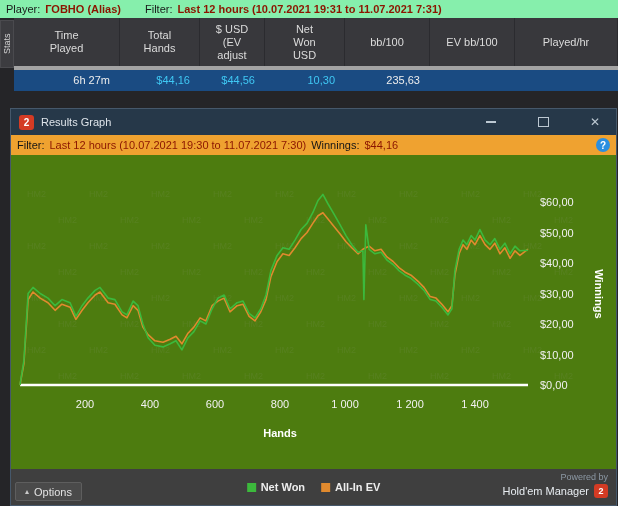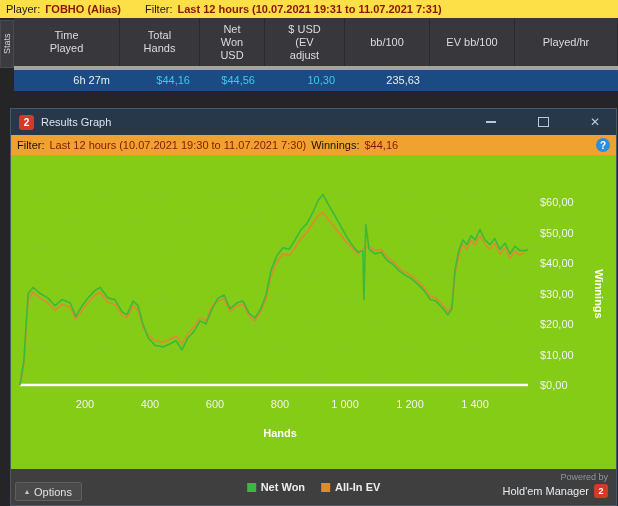--- a/index.html
+++ b/index.html
@@ -3,21 +3,21 @@
 <meta charset="utf-8">
 <style>
   html,body{margin:0;padding:0;background:#1b1b1d;}
   .screen{
     position:relative;width:618px;height:506px;overflow:hidden;
     background:#252528;font-family:"Liberation Sans",sans-serif;
     -webkit-font-smoothing:antialiased;
   }
   
   .player-bar{
-    position:absolute;top:0;left:0;width:618px;height:18px;background:#fde047;
+    position:absolute;top:0;left:0;width:618px;height:18px;background:#86efac;
     display:flex;align-items:center;gap:5px;padding:0 6px;box-sizing:border-box;
     font-size:11px;color:#111;white-space:nowrap;
   }
   .player-bar .red{color:#8B1500;font-weight:bold;}
   .player-bar .lbl{color:#1a1a1a;}
   .player-bar .gap{width:14px;}
   
   .stats-tab{
     position:absolute;top:20px;left:0;width:14px;height:48px;background:#3C3C40;
     color:#D5D5D5;font-size:9px;display:flex;align-items:center;justify-content:center;
@@ -64,21 +64,21 @@
   .rg-filterbar{
     height:20px;flex:0 0 20px;background:#EFA230;display:flex;align-items:center;gap:5px;
     padding:0 6px;font-size:11px;color:#111;box-sizing:border-box;white-space:nowrap;
   }
   .rg-filterbar .red{color:#8B1500;}
   .rg-filterbar .lbl{color:#151515;}
   .info-circle{
     margin-left:auto;width:14px;height:14px;border-radius:50%;background:#2B8FE0;color:#fff;
     font-size:10px;font-weight:bold;display:flex;align-items:center;justify-content:center;
   }
-  .rg-plot{position:relative;flex:1 1 auto;background:#84cc16;}
+  .rg-plot{position:relative;flex:1 1 auto;background:#4d7c0f;}
   .rg-plot svg{position:absolute;top:0;left:0;}
   
   .rg-footer{height:36px;flex:0 0 36px;position:relative;background:#3F3F3F;}
   .chart-legend{
     position:absolute;left:50%;top:50%;transform:translate(-50%,-50%);
     display:flex;align-items:center;gap:16px;
   }
   .legend-item{display:flex;align-items:center;gap:5px;color:#EDEDED;font-size:11px;font-weight:bold;}
   .legend-swatch{width:9px;height:9px;display:inline-block;}
   .options-btn{
@@ -108,26 +108,26 @@
     <span class="red">Last 12 hours (10.07.2021 19:31 to 11.07.2021 7:31)</span>
   </div>
 
   <div class="stats-tab">Stats</div>
 
   <div class="stats-header">
       <div class="th">Time
 Played</div>
       <div class="th">Total
 Hands</div>
+      <div class="th">$ USD
+(EV
+adjust</div>
       <div class="th">Net
 Won
 USD</div>
-      <div class="th">$ USD
-(EV
-adjust</div>
       <div class="th">bb/100</div>
       <div class="th">EV bb/100</div>
       <div class="th">Played/hr</div>
     </div>
   <div class="stats-row">
       <div class="td" style="color: rgb(237, 237, 237);">6h 27m</div>
       <div class="td" style="color: rgb(63, 200, 244);">$44,16</div>
       <div class="td" style="color: rgb(63, 200, 244);">$44,56</div>
       <div class="td" style="color: rgb(63, 200, 244);">10,30</div>
       <div class="td" style="color: rgb(237, 237, 237);">235,63</div>

